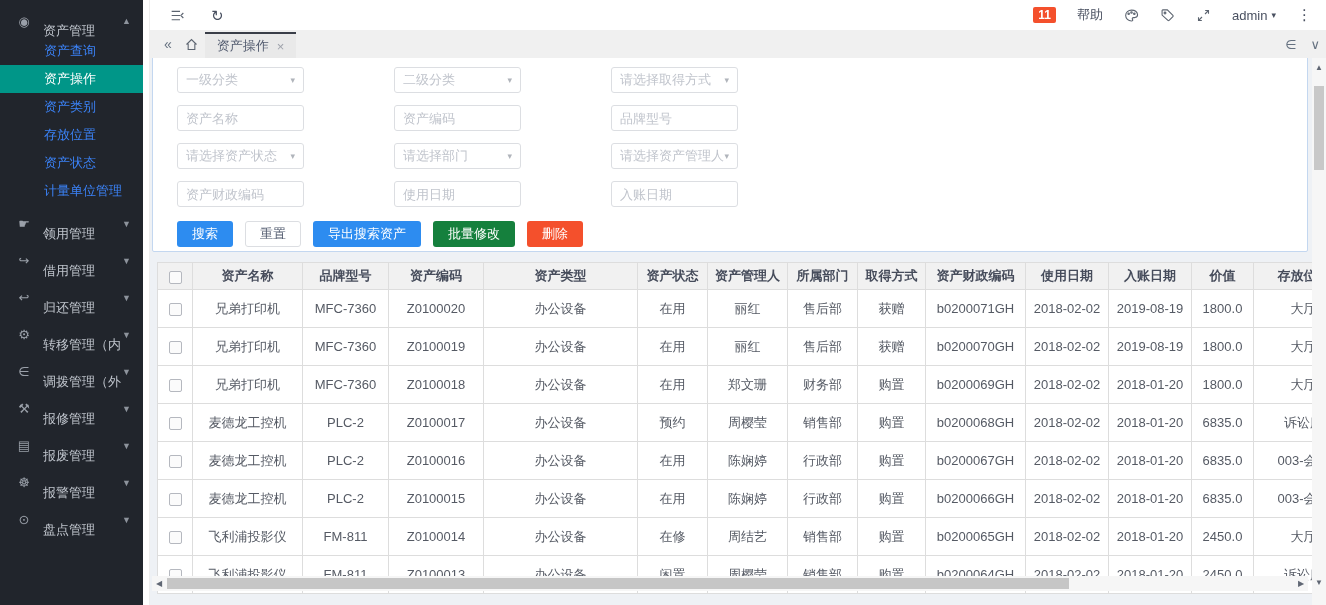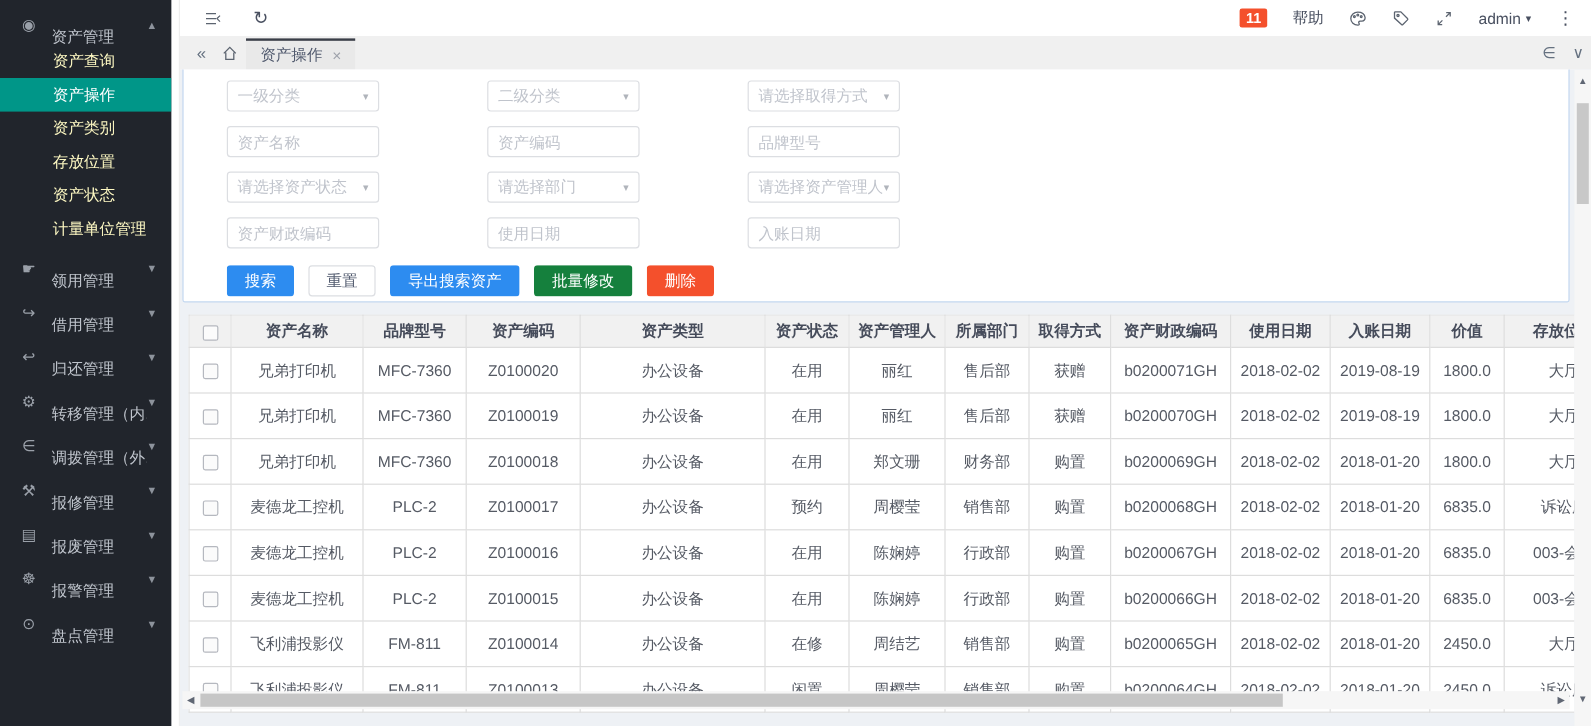--- a/index.html
+++ b/index.html
@@ -12,21 +12,21 @@
   .sidebar-title { height:34px; display:flex; align-items:center; justify-content:center;
     color:#f2f4f7; font-size:13px; letter-spacing:0.5px; background:#262a32; }
   .menu-group { height:32px; display:flex; align-items:center; padding:0 12px 0 16px;
     font-size:13px; color:#bfc4cc; cursor:pointer; margin-top:5px; }
   .menu-group .gicon { width:16px; font-size:13px; color:#9aa0a9; text-align:center; }
   .menu-group .glabel { margin-left:11px; flex:1; white-space:nowrap; overflow:hidden;margin-top:20px; }
   .menu-group .caret { font-size:9px; color:#8d939c; }
   .sub-group { height:37px; margin-top:0; }
   .submenu { list-style:none; }
   .submenu li { height:28px; line-height:28px; padding-left:44px; font-size:13px;
-    color:#fef9c3; cursor:pointer; white-space:nowrap; }
+    color:#3b82f6; cursor:pointer; white-space:nowrap; }
   .submenu li.active { background:#009688; color:#fff; }
   .sidebar-gutter { width:7px; flex:0 0 7px; background:#fff; border-right:1px solid #eee; }
 
   
   .main { flex:1; display:flex; flex-direction:column; min-width:0; }
 
   .topbar { height:30px; background:#fff; display:flex; align-items:center;
     padding:0 14px 0 20px; flex:0 0 30px; }
   .tb-icon { color:#495060; font-size:15px; cursor:pointer; line-height:1; display:inline-flex; align-items:center; }
   .tb-left { display:flex; align-items:center; gap:26px; }
@@ -47,21 +47,21 @@
     border-top:2px solid #3a3e48; display:flex; align-items:center; gap:8px;
     padding:0 12px; font-size:13px; color:#515a6e; cursor:pointer; }
   .tag-tab .close { color:#9ea2ab; font-size:13px; cursor:pointer; }
   .tabbar-right { margin-left:auto; display:flex; align-items:center; gap:14px;
     color:#657180; font-size:13px; }
 
   .content { position:relative; flex:1; background:#eef1f5; overflow:hidden; }
 
   
   .search-panel { position:absolute; left:2px; top:-14px; width:1156px; height:208px;
-    background:#fff; border:1px solid #c3d7f0; border-radius:2px; padding:10px 0 0 36px; overflow:hidden; }
+    background:#fff; border:1px solid #c3d7f0; border-radius:2px; padding:10px 0 0 24px; overflow:hidden; }
   .f-row { display:flex; margin-top:12px; }
   .field { width:127px; height:26px; border:1px solid #dcdee2; border-radius:3px;
     background:#fff; margin-right:90px; display:flex; align-items:center;
     padding:0 8px; font-size:13px; color:#c0c4cc; }
   .field.select { justify-content:space-between; cursor:pointer; }
   .field.select .caret { font-size:9px; color:#b0b4bb; }
   .field input { border:none; outline:none; width:100%; font-size:13px; color:#515a6e;
     font-family:inherit; background:transparent; }
   .field input::placeholder { color:#c0c4cc; }
   .btn-row { display:flex; margin-top:14px; gap:12px; }

